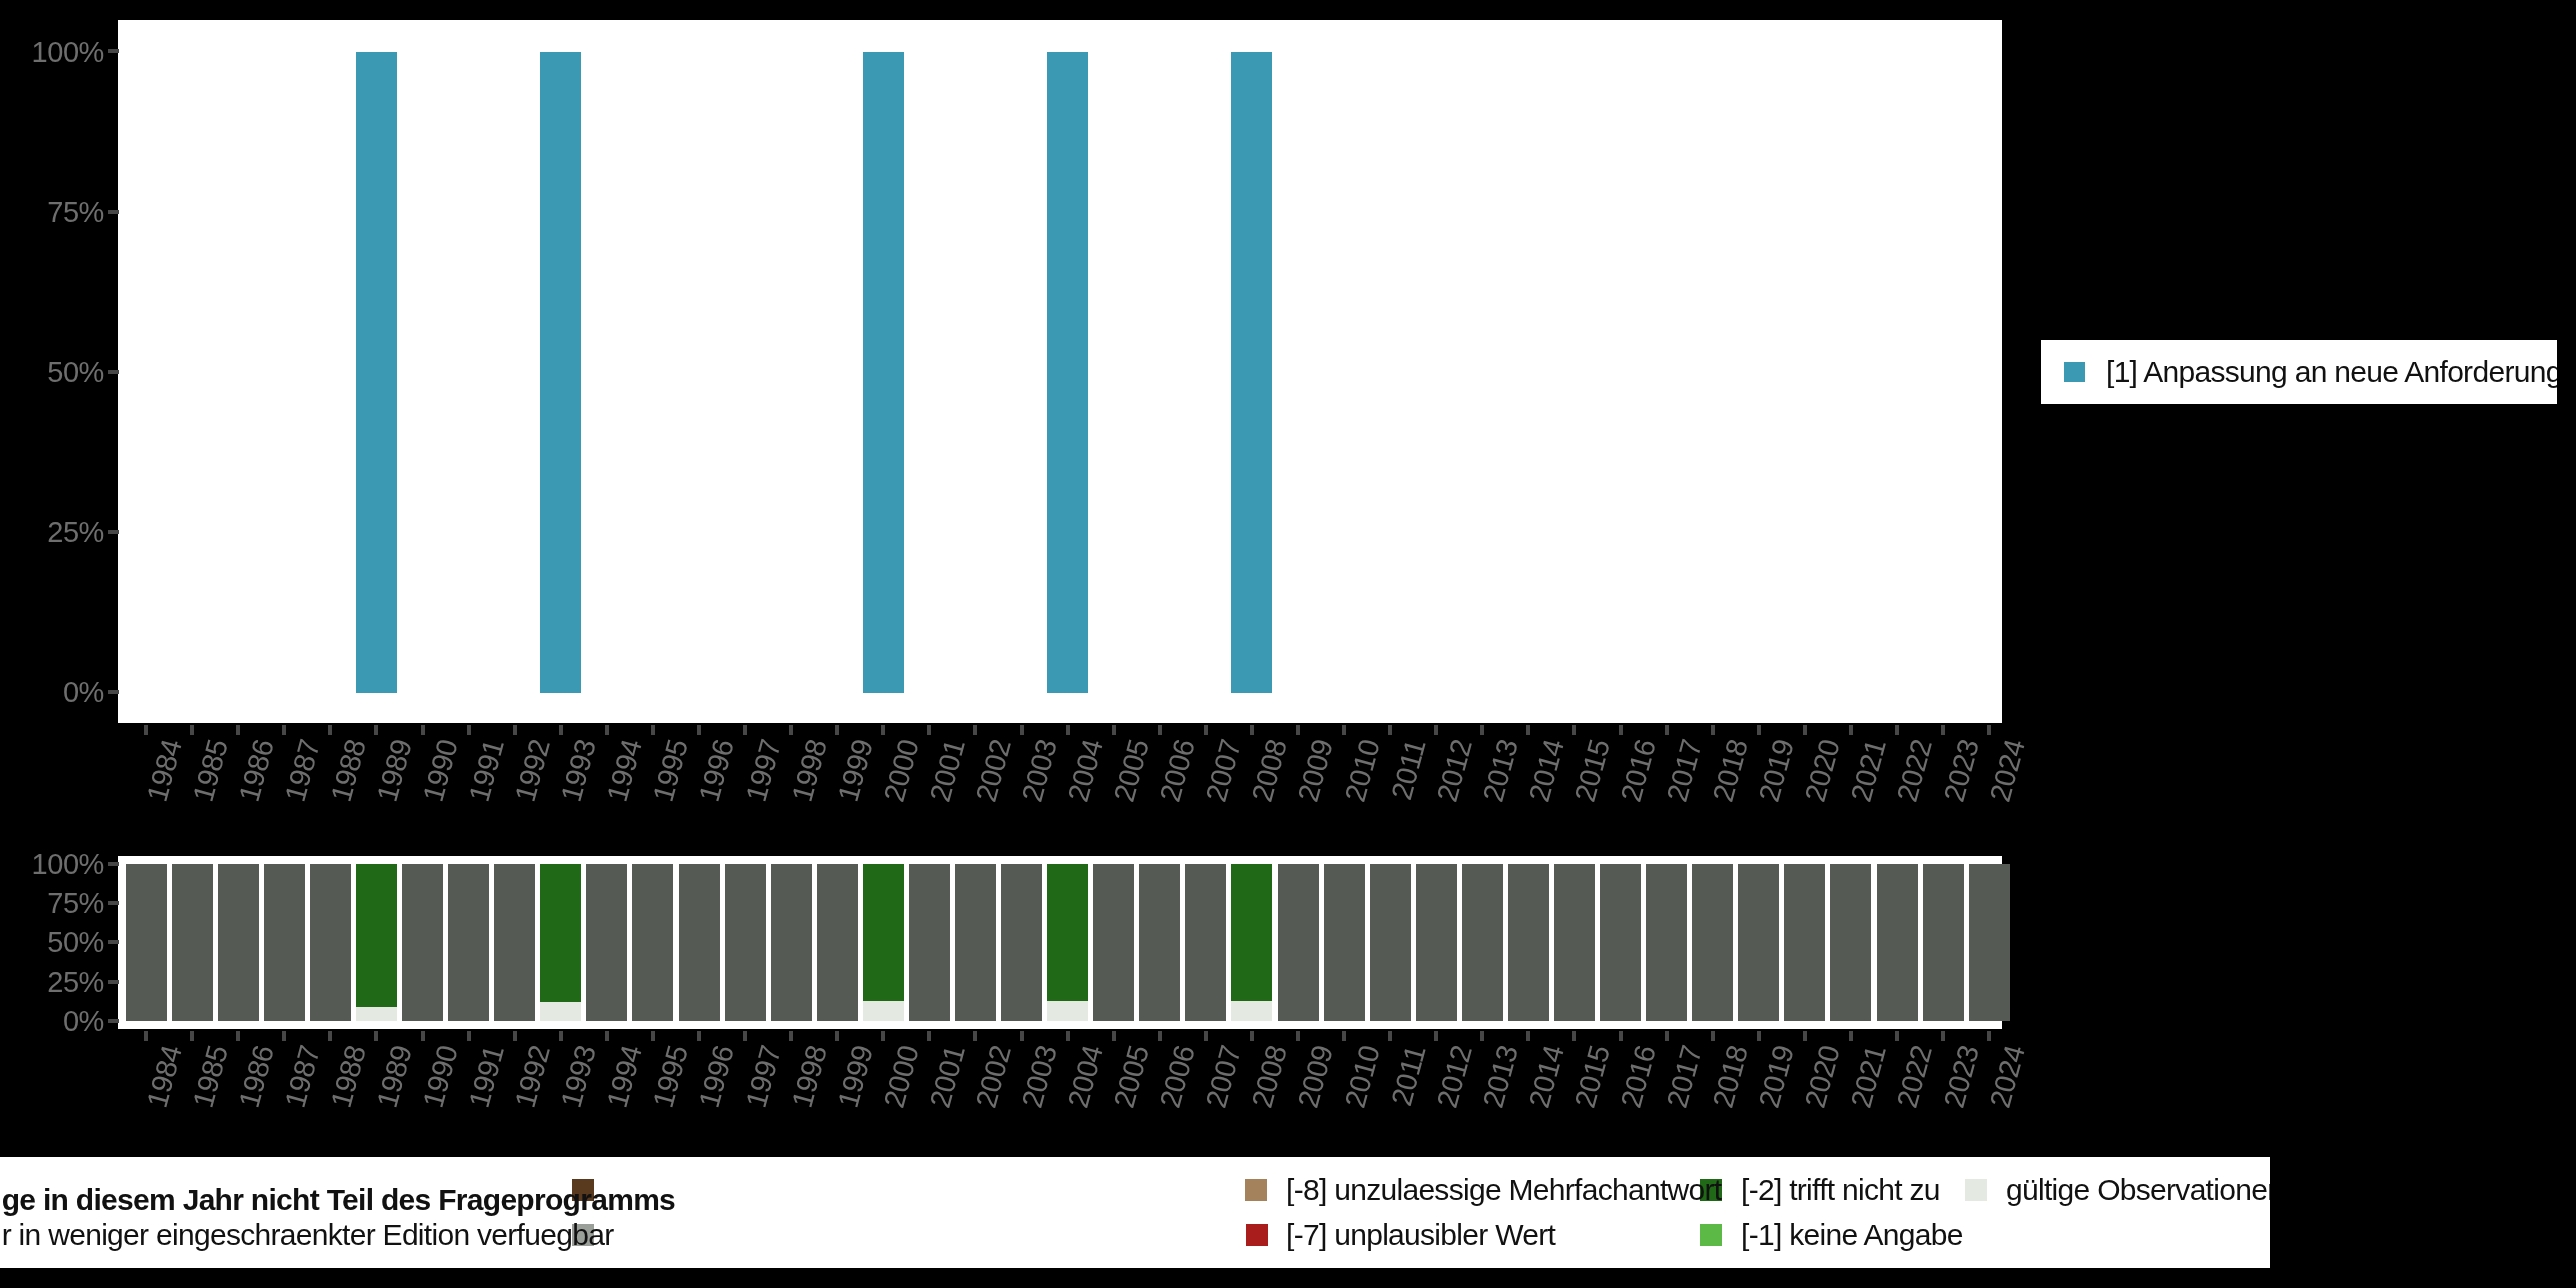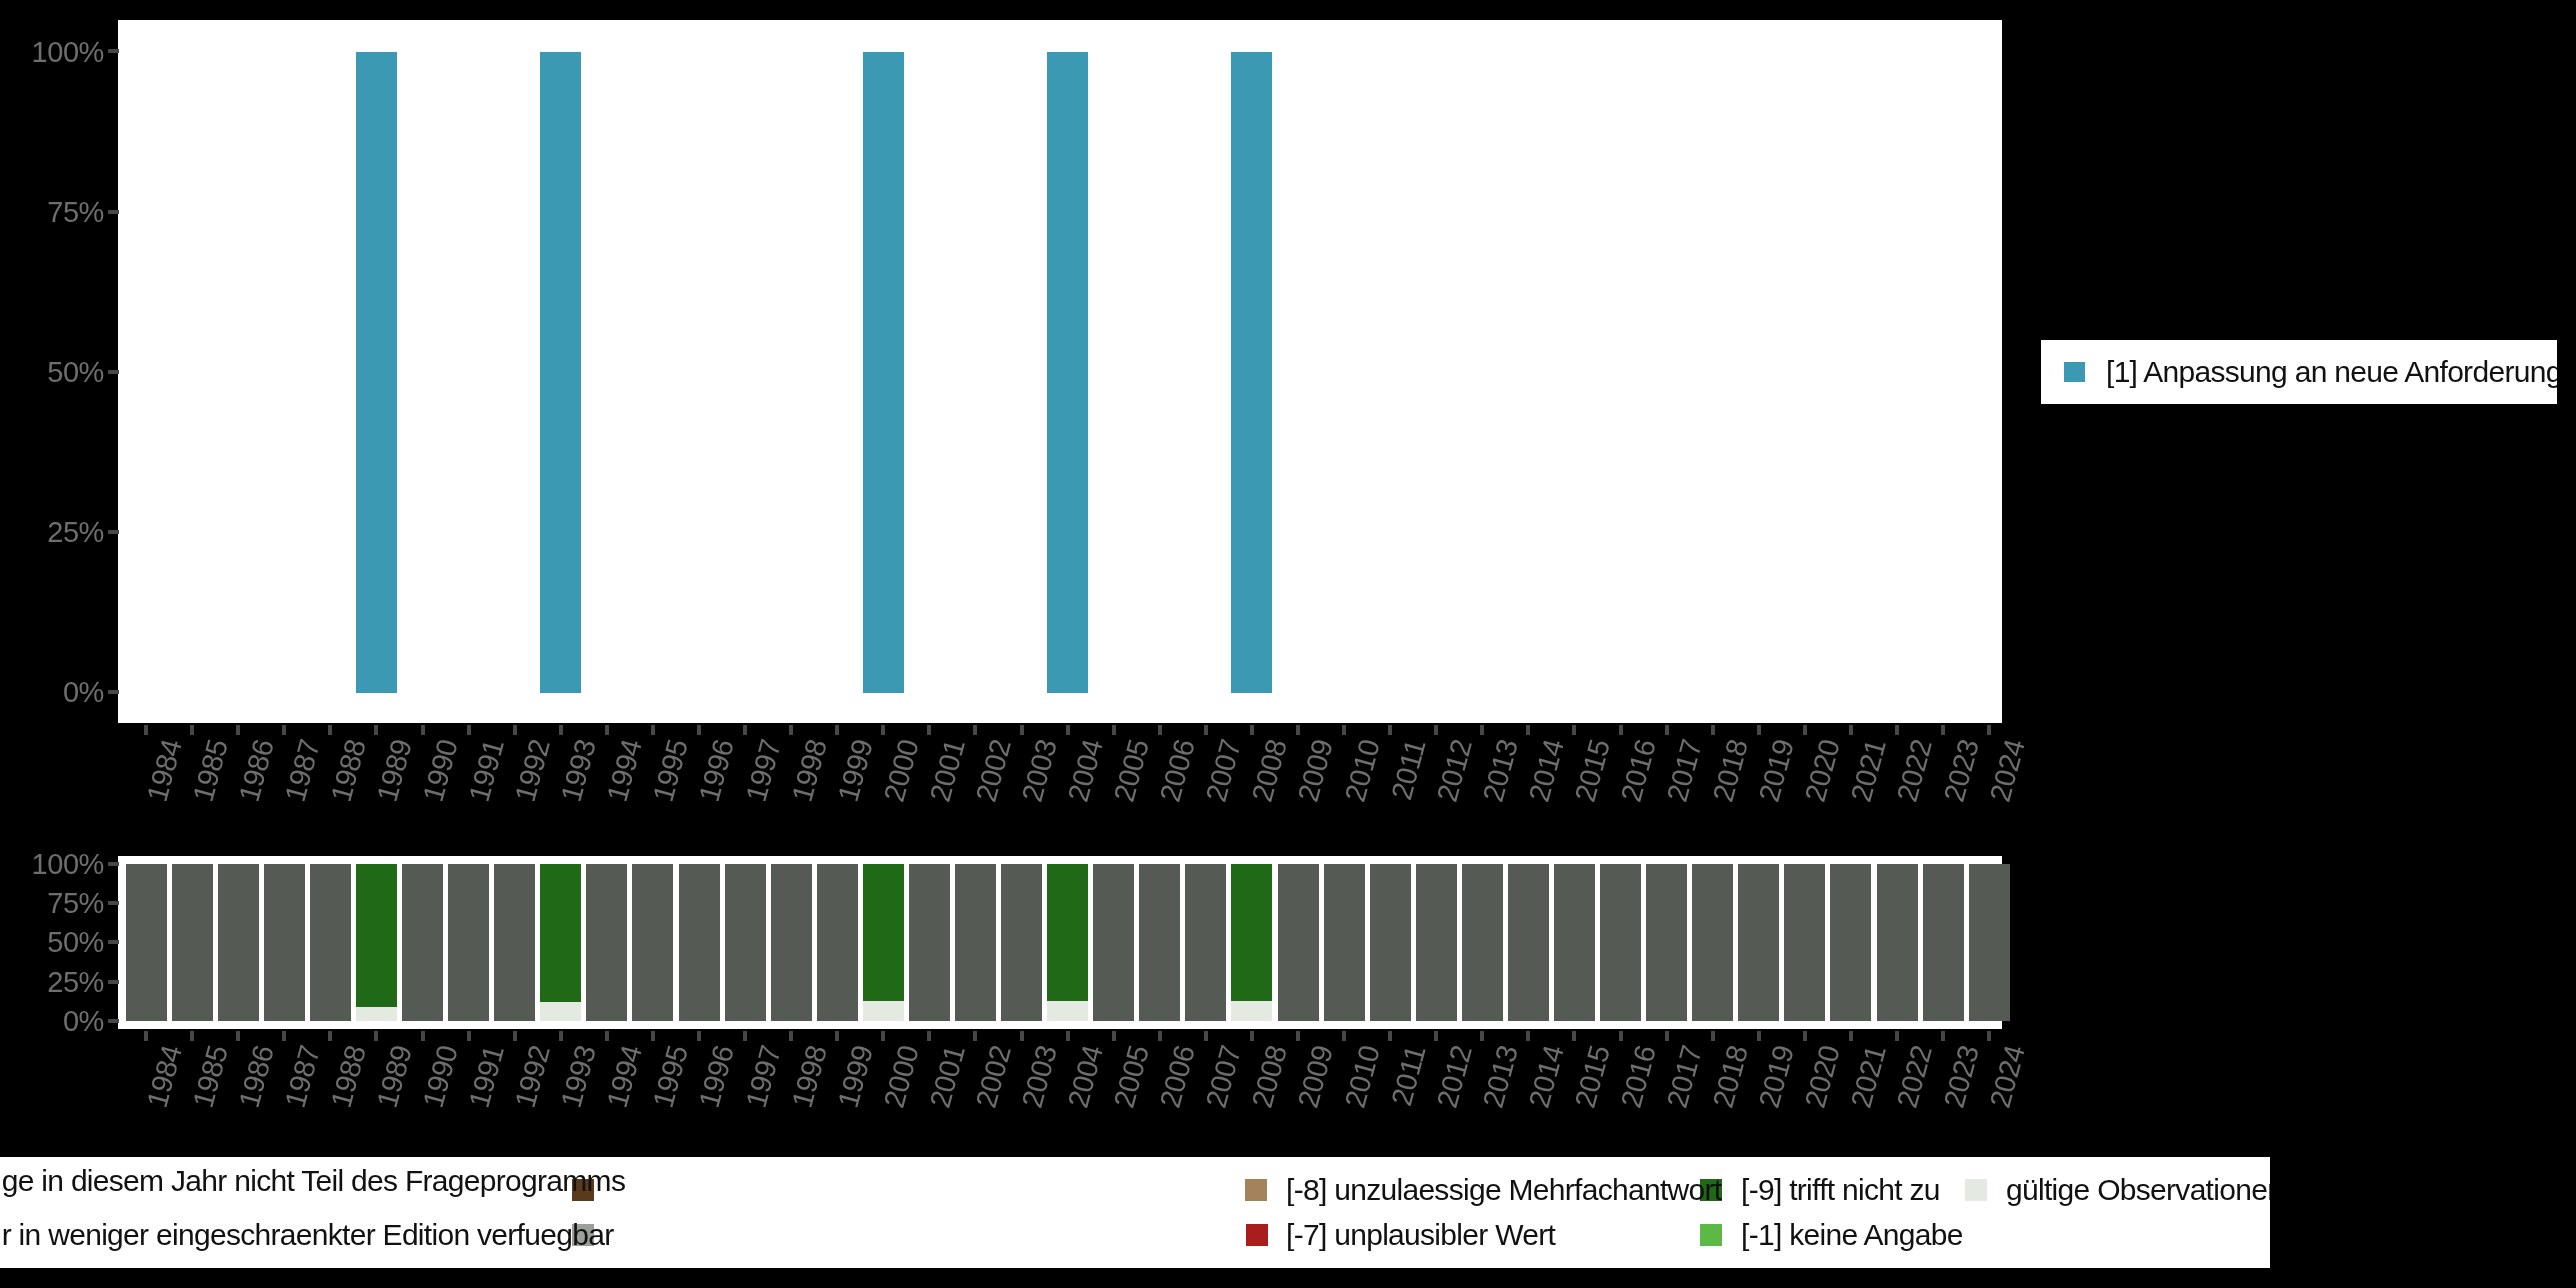--- a/index.html
+++ b/index.html
@@ -41,23 +41,23 @@
   </div>
 
   <div class="legend-box" id="bottom-legend" style="left:0px;top:1157px;width:2270px;height:111px;">
       <div class="swatch" style="left: 572px; top: 22px; background: rgb(90, 58, 30);"></div>
       <div class="swatch" style="left: 1245px; top: 22px; background: rgb(164, 130, 92);"></div>
       <div class="swatch" style="left: 1700px; top: 22px; background: rgb(32, 105, 22);"></div>
       <div class="swatch" style="left: 1965px; top: 22px; background: rgb(228, 233, 225);"></div>
       <div class="swatch" style="left: 572px; top: 67px; background: rgb(154, 159, 153);"></div>
       <div class="swatch" style="left: 1246px; top: 67px; background: rgb(170, 29, 29);"></div>
       <div class="swatch" style="left: 1700px; top: 67px; background: rgb(92, 185, 70);"></div>
-      <div class="leg-label" style="left: 1.7px; top: 24px;">ge in diesem Jahr nicht Teil des Frageprogramms</div>
+      <div class="leg-label" style="left: 1.7px; top: 43px; font-weight: bold;">ge in diesem Jahr nicht Teil des Frageprogramms</div>
       <div class="leg-label" style="left: 1286px; top: 33px;">[-8] unzulaessige Mehrfachantwort</div>
-      <div class="leg-label" style="left: 1741px; top: 33px;">[-9] trifft nicht zu</div>
+      <div class="leg-label" style="left: 1741px; top: 33px;">[-2] trifft nicht zu</div>
       <div class="leg-label" style="left: 2006px; top: 33px;">gültige Observationen</div>
       <div class="leg-label" style="left: 1.7px; top: 78px;">r in weniger eingeschraenkter Edition verfuegbar</div>
       <div class="leg-label" style="left: 1286px; top: 78px;">[-7] unplausibler Wert</div>
       <div class="leg-label" style="left: 1741px; top: 78px;">[-1] keine Angabe</div>
     </div>
 <div class="ylab" style="left: 104px; top: 692px;">0%</div>
     <div class="ydash" style="left: 108px; top: 690px;"></div>
     <div class="ylab" style="left: 104px; top: 532px;">25%</div>
     <div class="ydash" style="left: 108px; top: 530px;"></div>
     <div class="ylab" style="left: 104px; top: 372px;">50%</div>

